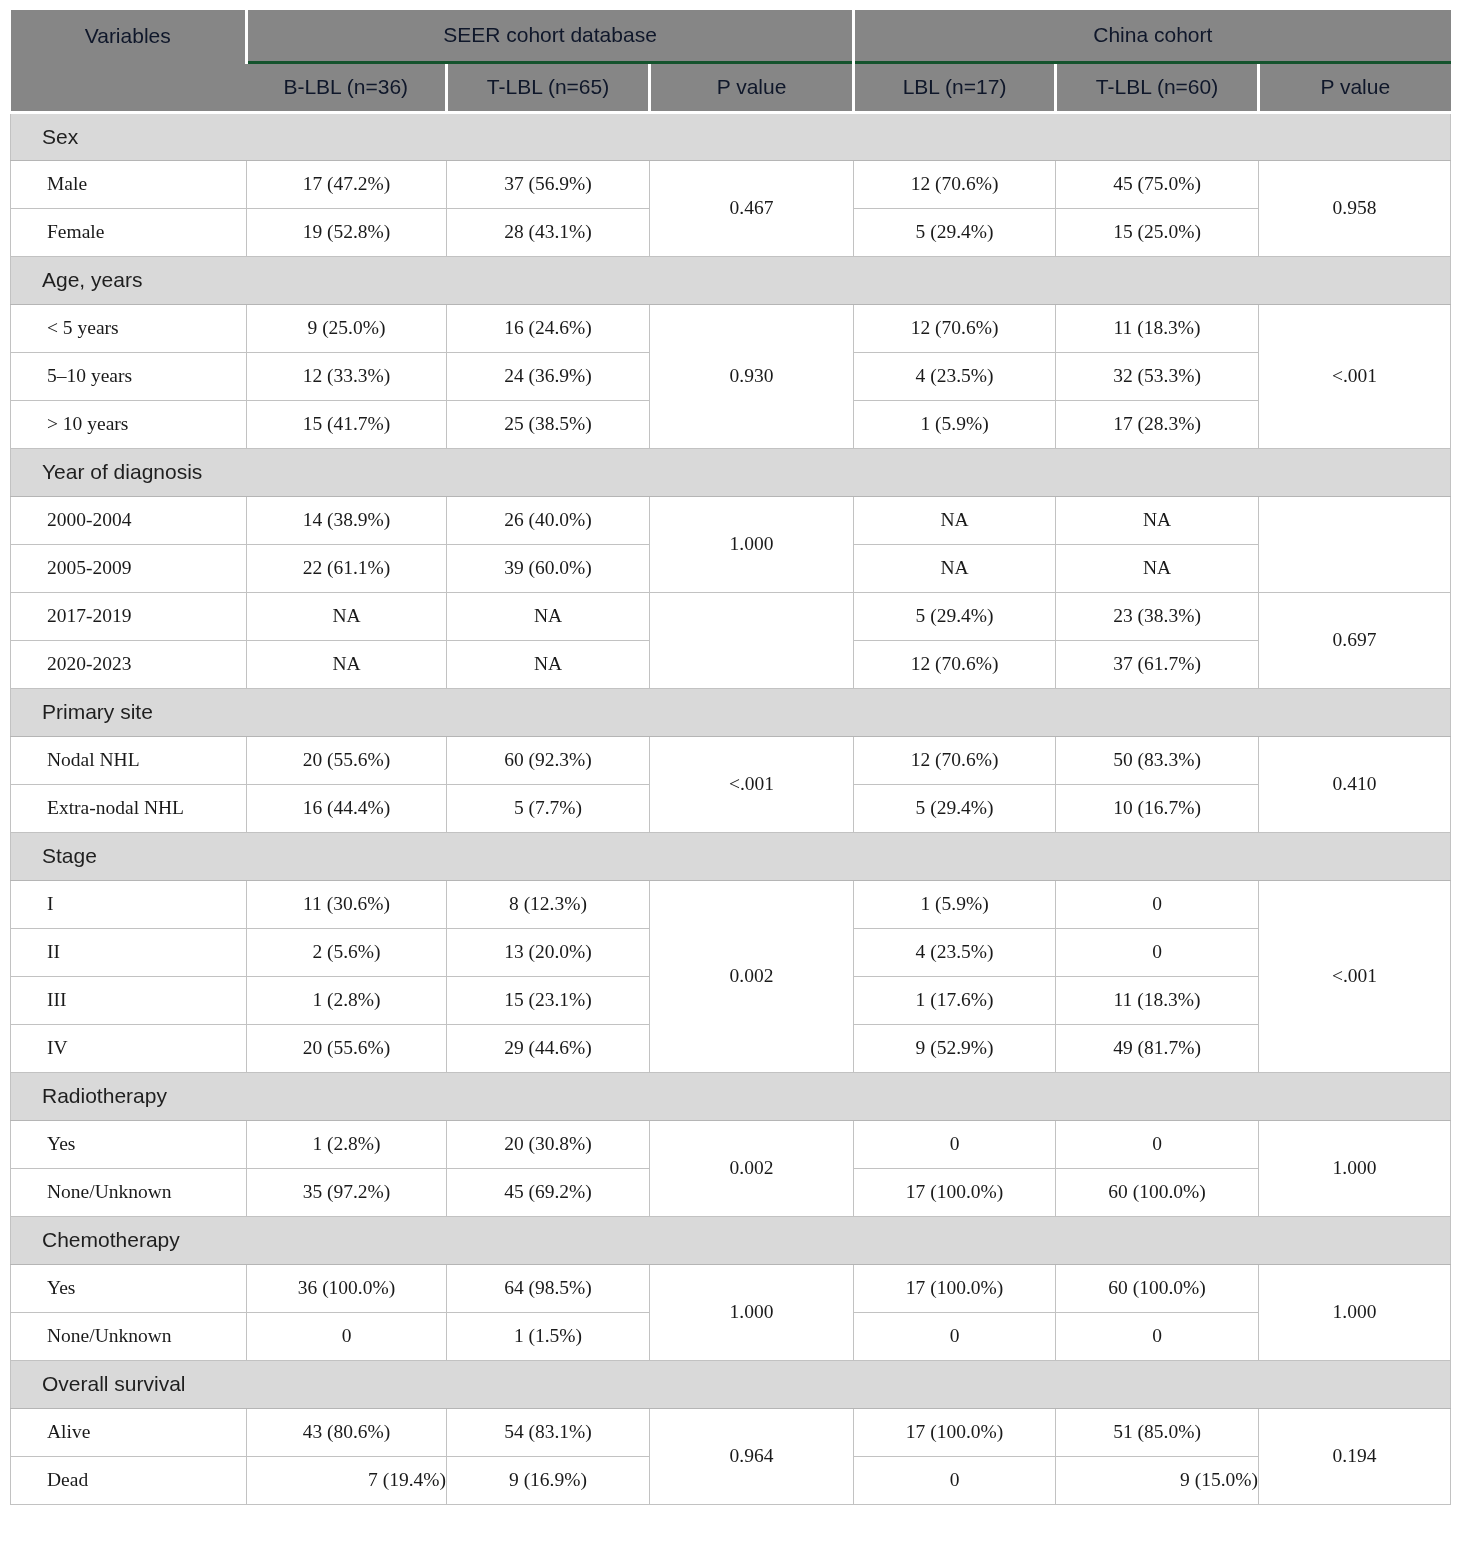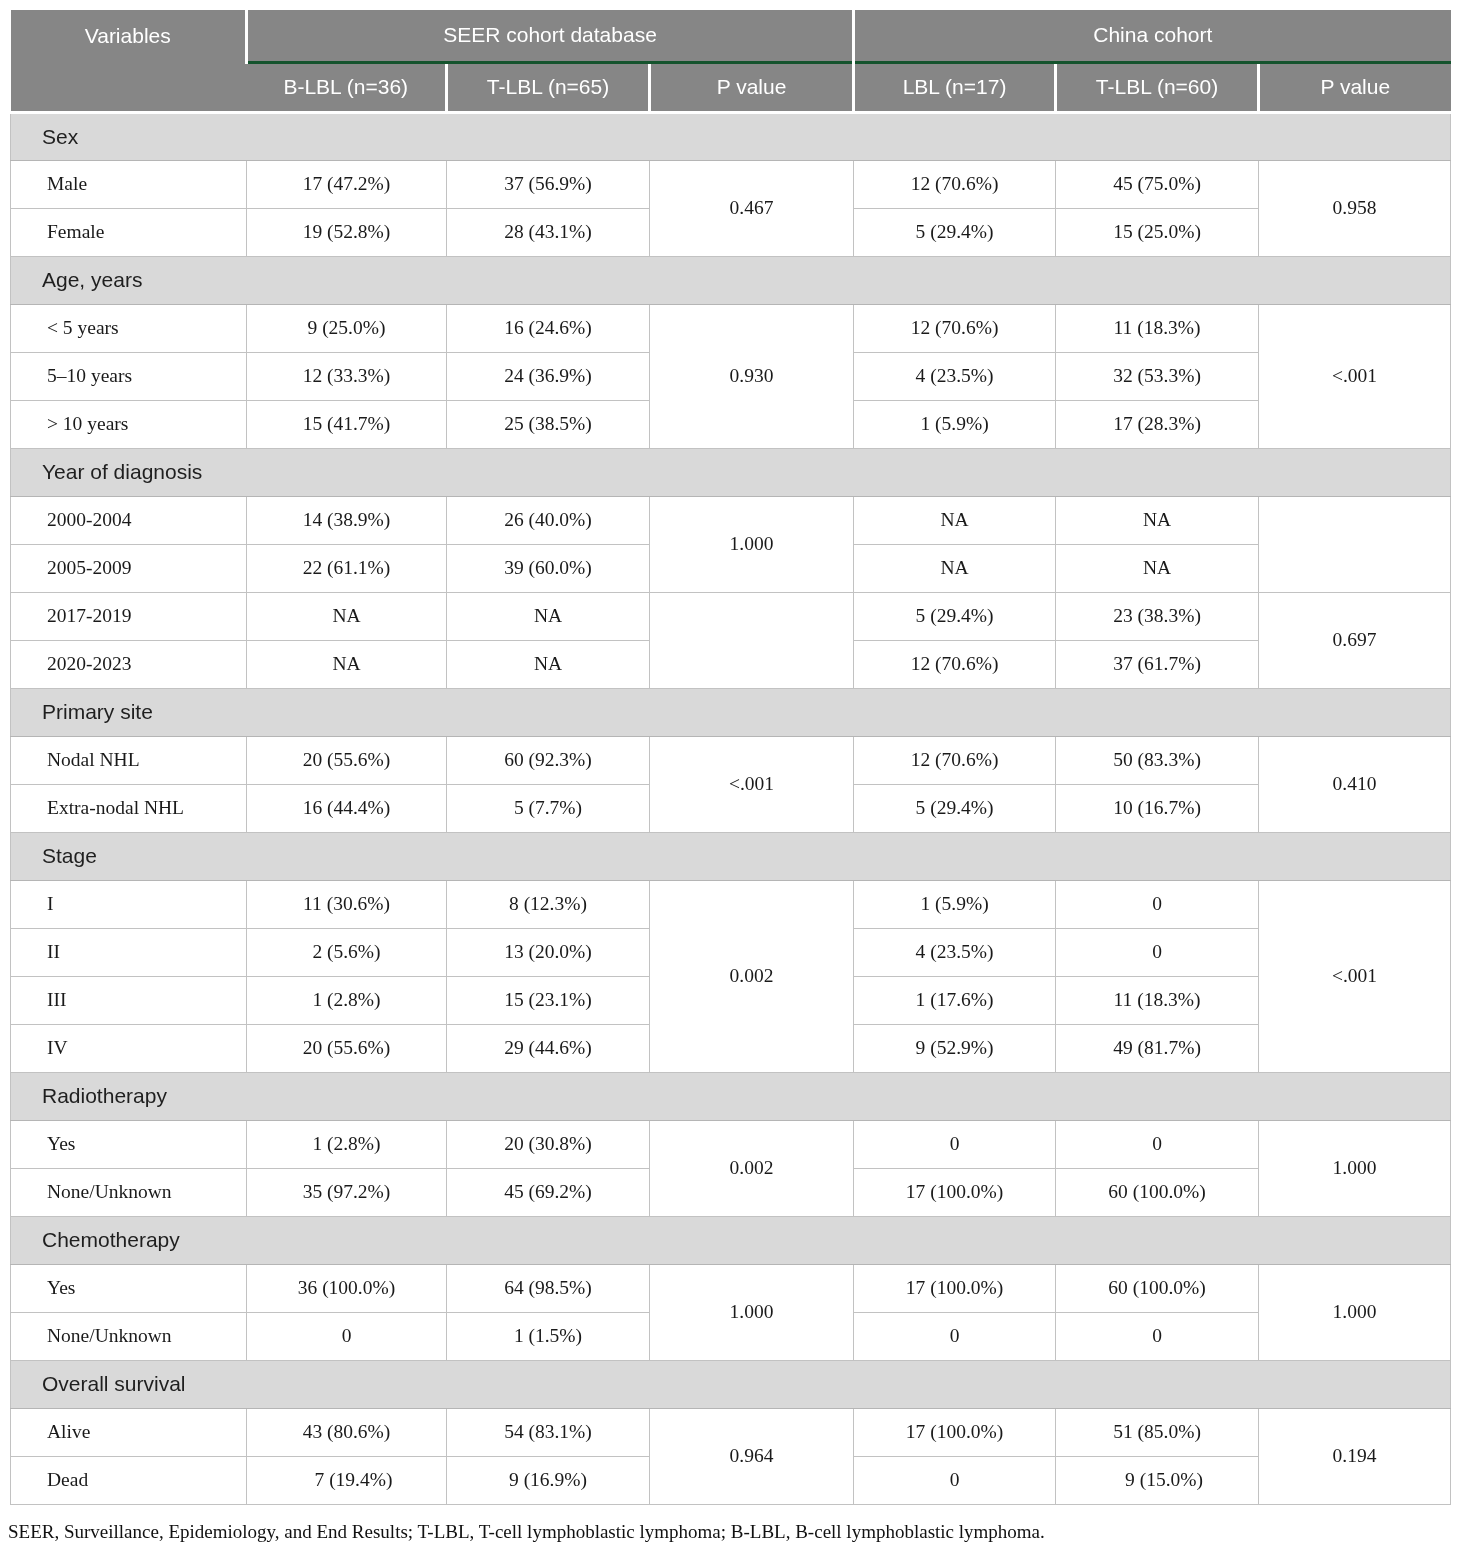--- a/index.html
+++ b/index.html
@@ -17,21 +17,21 @@
     position: relative;
   }
   table.tbl {
     border-collapse: collapse;
     table-layout: fixed;
     width: 1440px;
   }
   
   thead th {
     background: var(--header-bg, #868686);
-    color: #ffffff;
+    color: #0f172a;
     font-family: "Liberation Sans", sans-serif;
     font-weight: normal;
     font-size: 21px;
     text-align: center;
     padding: 0;
   }
   tr.hrow1 th { height: 52px; }
   tr.hrow2 th { height: 50px; border-top: 3px solid #14532d; }
   thead th + th { border-left: 3px solid #ffffff; }
   thead th.var {
@@ -57,21 +57,21 @@
     height: 48px;
     border: 1px solid #c2c2c2;
     color: #1a1a1a;
     font-size: 19.5px;
     padding: 0;
     background: #ffffff;
     vertical-align: middle;
   }
   tbody td.lbl { text-align: left; padding-left: 36px; font-family: Liberation Serif, serif; }
   tbody td.val, tbody td.pval { text-align: center; }
-  tbody td.val.left { text-align: center; padding-left: 14px; }
+  tbody td.val.left { text-align: right; padding-left: 14px; }
   
   .footnote {
     margin-top: 16px;
     margin-left: -2px;
     font-size: 19px;
     color: #111111;
     font-family: "Liberation Serif", serif;
   }
 </style>
 </head>
@@ -288,14 +288,13 @@
         </tr>
         <tr>
           <td class="lbl">Dead</td>
           <td class="val left">7 (19.4%)</td>
           <td class="val">9 (16.9%)</td>
           <td class="val">0</td>
           <td class="val left">9 (15.0%)</td>
         </tr>
       </tbody>
   </table>
-  <div class="footnote">SEER, Surveillance, Epidemiology, and End Results; T-LBL, T-cell lymphoblastic lymphoma; B-LBL, B-cell lymphoblastic lymphoma.</div>
 </div>
 
 </body></html>

